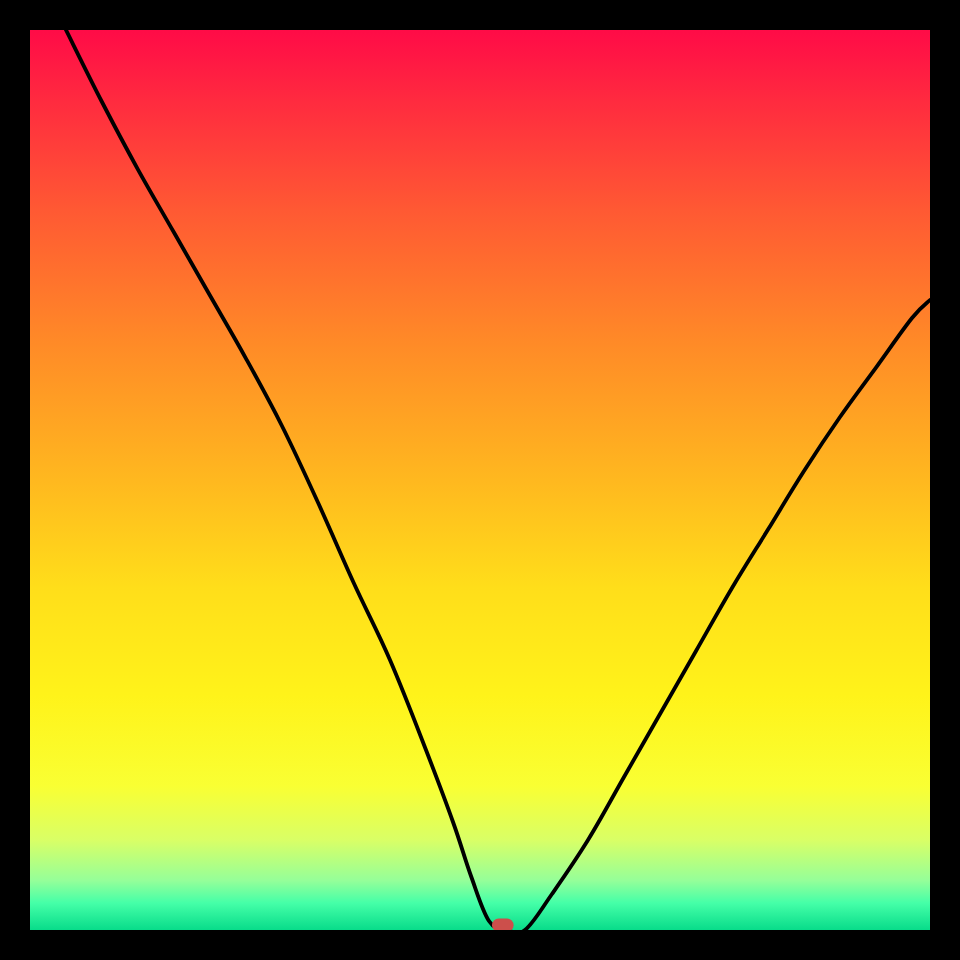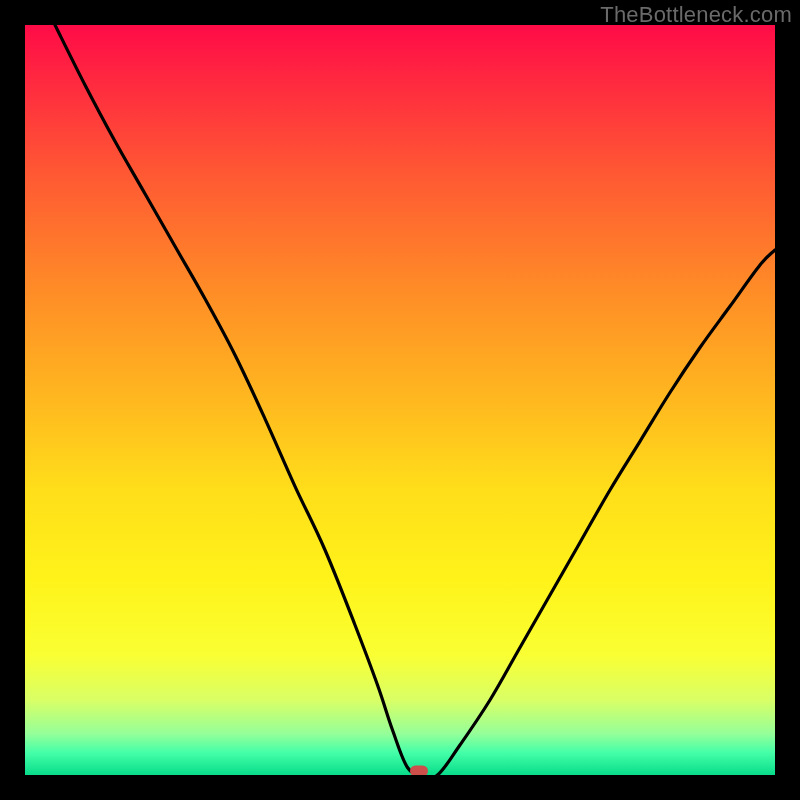--- a/index.html
+++ b/index.html
@@ -76,14 +76,13 @@
 <body>
 
 <div class="frame">
   <div class="plot">
     <div class="gradient"></div>
     <svg class="curve-svg" viewBox="0 0 750 750" preserveAspectRatio="none">
       <path id="curve-path" fill="none" stroke="#000" stroke-width="3.2" stroke-linejoin="round" stroke-linecap="round" d="M 30.0 0.0 C 35.4 10.8, 49.2 39.1, 60.0 60.0 C 70.8 80.9, 79.2 96.7, 90.0 116.3 C 100.8 135.8, 109.2 149.8, 120.0 168.8 C 130.8 187.7, 139.2 202.3, 150.0 221.3 C 160.8 240.2, 169.2 254.2, 180.0 273.8 C 190.8 293.3, 199.2 308.4, 210.0 330.0 C 220.8 351.6, 229.2 370.1, 240.0 393.8 C 250.8 417.4, 259.2 437.6, 270.0 461.3 C 280.8 484.9, 289.2 500.0, 300.0 525.0 C 310.8 550.0, 320.6 575.7, 330.0 600.0 C 339.4 624.3, 345.8 641.1, 352.5 660.0 C 359.3 678.9, 362.1 690.1, 367.5 705.0 C 372.9 719.9, 377.1 734.4, 382.5 742.5 C 387.9 750.6, 392.1 748.6, 397.5 750.0 C 402.9 751.4, 405.8 755.4, 412.5 750.0 C 419.3 744.6, 425.5 733.5, 435.0 720.0 C 444.4 706.5, 454.2 692.5, 465.0 675.0 C 475.8 657.5, 484.2 641.4, 495.0 622.5 C 505.8 603.6, 514.2 588.9, 525.0 570.0 C 535.8 551.1, 544.2 536.4, 555.0 517.5 C 565.8 498.6, 574.2 483.2, 585.0 465.0 C 595.8 446.8, 604.2 433.8, 615.0 416.3 C 625.8 398.7, 634.2 384.4, 645.0 367.5 C 655.8 350.6, 664.2 338.0, 675.0 322.5 C 685.8 307.0, 694.2 296.1, 705.0 281.3 C 715.8 266.4, 726.9 250.1, 735.0 240.0 C 743.1 229.9, 747.3 227.7, 750.0 225.0"></path>
     </svg>
     <div id="marker" class="marker" style="left: 393.75px; top: 745.5px;"></div>
   </div>
-  <div class="watermark">TheBottleneck.com</div>
 </div>
 
 </body></html>

